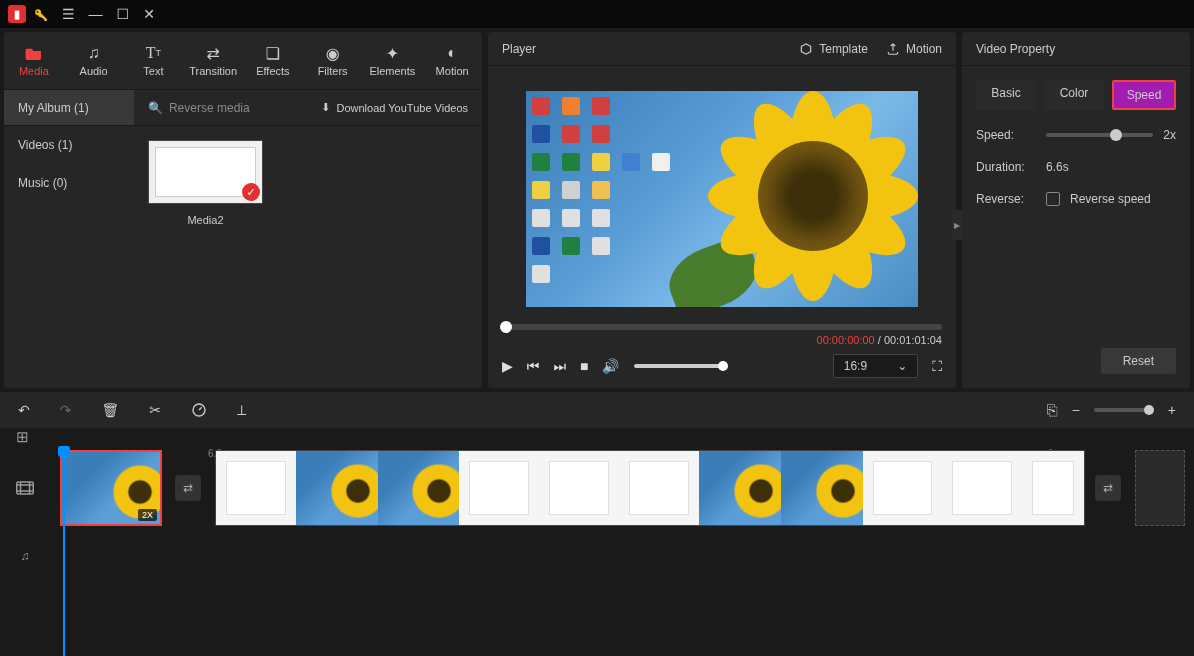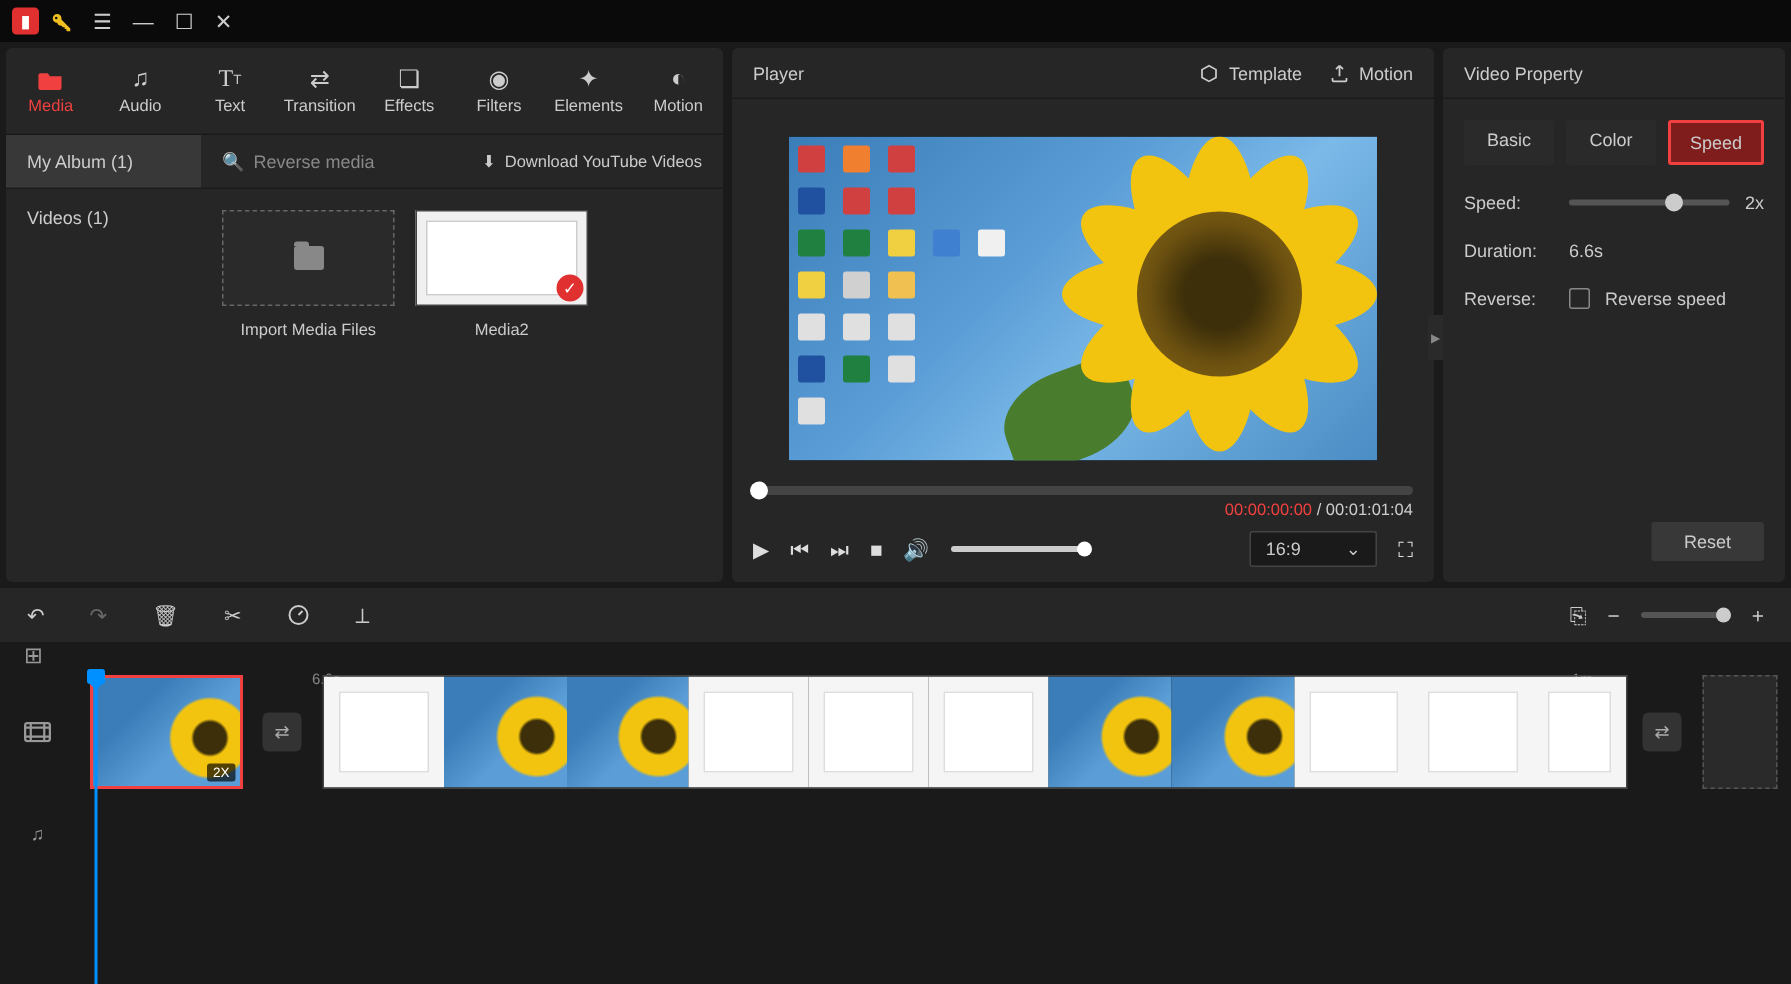--- a/index.html
+++ b/index.html
@@ -69,21 +69,21 @@
   .vol-bar { width: 90px; height: 4px; background: #ccc; border-radius: 2px; position: relative; }
   .vol-thumb { position:absolute; right:-4px; top:-3px; width:10px; height:10px; background:#fff; border-radius:50%; }
   .spacer { flex: 1; }
   .aspect-select { display:flex; align-items:center; background:#1a1a1a; border:1px solid #444; padding:4px 10px; gap:30px; font-size:12px; border-radius:2px; }
 
   
   .right-panel { width: 228px; background: #262626; display: flex; flex-direction: column; border-radius: 4px; margin: 4px 4px 4px 6px; position: relative; }
   .rp-header { height: 34px; display: flex; align-items: center; padding-left: 14px; font-size: 12px; border-bottom: 1px solid #1a1a1a; }
   .rp-tabs { display: flex; gap: 8px; padding: 14px 14px 8px 14px; }
   .rp-tab { flex: 1; text-align: center; padding: 6px 0; font-size: 12px; background: #2a2a2a; cursor: pointer; border-radius:2px; }
-  .rp-tab.active { border: 2px solid #f04040; background:#7f1d1d; }
+  .rp-tab.active { border: 2px solid #f04040; background:#a21caf; }
   .rp-body { padding: 10px 14px; display:flex; flex-direction:column; gap:18px; font-size:12px; }
   .rp-row { display:flex; align-items:center; gap:10px; }
   .rp-label { width: 60px; color:#ccc; }
   .speed-slider { flex:1; height:4px; background:#555; border-radius:2px; position:relative; }
   .speed-thumb { position:absolute; left:60%; top:-4px; width:12px; height:12px; background:#ccc; border-radius:50%; }
   .checkbox { width:14px; height:14px; border:1px solid #888; border-radius:2px; }
   .reset-btn { margin: auto 14px 14px auto; padding: 6px 22px; background:#383838; font-size:12px; cursor:pointer; border-radius:2px; }
   .collapse-handle { position:absolute; left:-10px; top:50%; width:10px; height:30px; background:#2a2a2a; display:flex; align-items:center; justify-content:center; font-size:8px; color:#888; border-radius:2px 0 0 2px; }
 
   
@@ -188,28 +188,23 @@
       </div>
       <div class="dl-yt">
         <span>⬇</span>
         <span>Download YouTube Videos</span>
       </div>
     </div>
 
     <div class="album-body">
       <div class="sidebar">
         <div class="side-item">Videos (1)</div>
+        <div class="side-item">Music (0)</div>
       </div>
       <div class="media-grid">
-        <div class="media-item">
-          <div class="import-box">
-              <div class="folder-icon"></div>
-            </div>
-          <div class="media-label">Import Media Files</div>
-        </div>
         <div class="media-item">
           <div class="media-thumb">
             <div class="thumb-white"></div>
             <div class="thumb-check">✓</div>
           </div>
           <div class="media-label">Media2</div>
         </div>
       </div>
     </div>
   </div>

